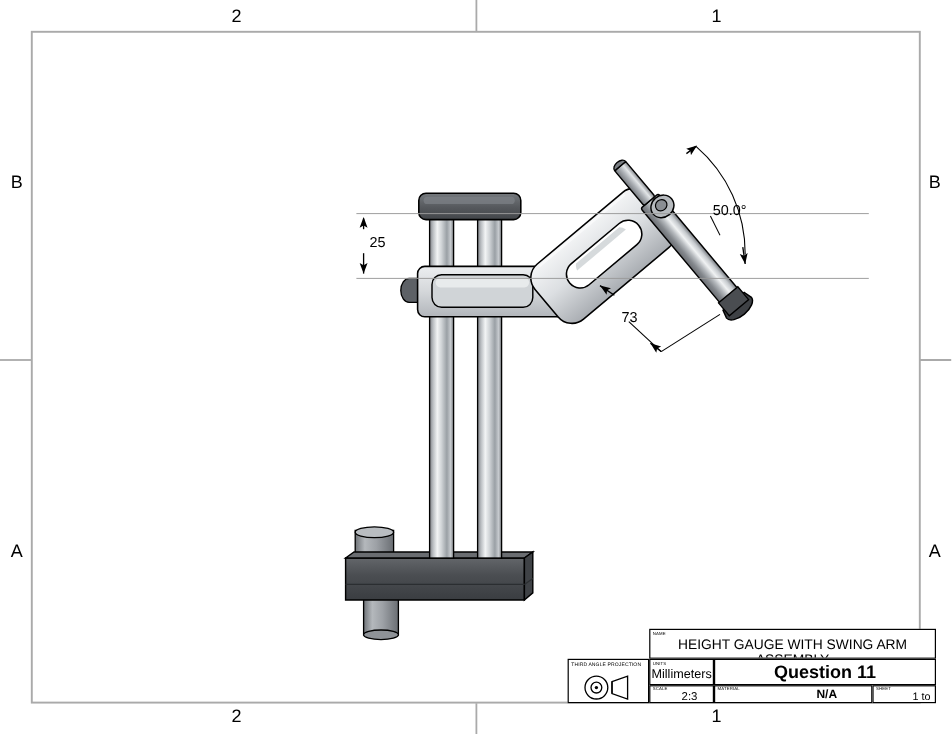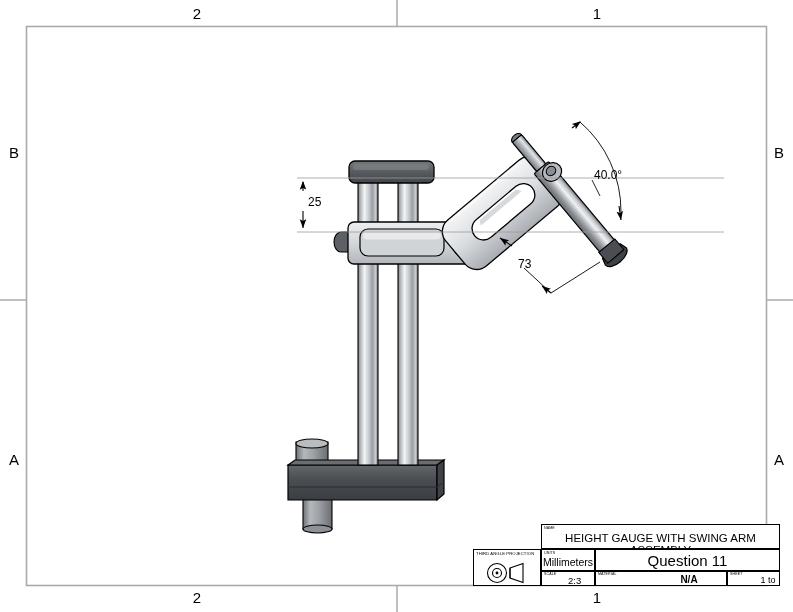--- a/index.html
+++ b/index.html
@@ -268,21 +268,21 @@
   <div class="zone-label" style="left:187px; top:6px; width:20px;">2</div>
   <div class="zone-label" style="left:587px; top:6px; width:20px;">1</div>
   <div class="zone-label" style="left:187px; top:590px; width:20px;">2</div>
   <div class="zone-label" style="left:587px; top:590px; width:20px;">1</div>
   <div class="zone-label" style="left:5px; top:145px; width:18px;">B</div>
   <div class="zone-label" style="left:5px; top:452px; width:18px;">A</div>
   <div class="zone-label" style="left:770px; top:145px; width:18px;">B</div>
   <div class="zone-label" style="left:770px; top:452px; width:18px;">A</div>
 
   <div class="dim-text" style="left:308px; top:195px;">25</div>
-  <div class="dim-text" style="left:594px; top:168px;">40.0°</div>
+  <div class="dim-text" style="left:594px; top:168px;">50.0°</div>
   <div class="dim-text" style="left:518px; top:257px;">73</div>
 
   <div id="title-block">
 
     <div class="tb-cell" style="left:0px; top:25px; width:68px; height:37px;">
       <div class="tb-tag" style="top:1px; font-size:4.2px;">THIRD ANGLE PROJECTION</div>
       <svg width="68" height="26" viewBox="0 0 68 26" style="position:absolute; left:0; top:10px;">
         <circle cx="23" cy="13" r="9.5" fill="none" stroke="#000" stroke-width="1.1"></circle>
         <circle cx="23" cy="13" r="4.5" fill="none" stroke="#000" stroke-width="1.1"></circle>
         <circle cx="23" cy="13" r="1.4" fill="#000"></circle>
@@ -294,21 +294,21 @@
     <div class="tb-cell" style="left:68px; top:0px; width:239px; height:25px;">
       <div class="tb-tag" style="top:1px;">NAME</div>
       <div class="tb-val" style="top:7px; font-size:11.5px;">HEIGHT GAUGE WITH SWING ARM ASSEMBLY</div>
     </div>
 
     <div class="tb-cell" style="left:68px; top:25px; width:54px; height:22px;">
       <div class="tb-tag" style="top:1px;">UNITS</div>
       <div class="tb-val" style="top:6px; font-size:10.5px;">Millimeters</div>
     </div>
 
-    <div class="tb-cell" style="left:122px; top:25px; width:185px; height:22px;">
+    <div class="tb-cell" style="left:122px; top:25px; width:185px; height:22px;font-weight:bold;">
       <div class="tb-val" style="top:2px; font-size:15px;">Question 11</div>
     </div>
 
     <div class="tb-cell" style="left:68px; top:47px; width:54px; height:15px;">
       <div class="tb-tag" style="top:0px;">SCALE</div>
       <div class="tb-val left-ind" style="top:3px; font-size:9.5px; left:12px;">2:3</div>
     </div>
 
     <div class="tb-cell" style="left:122px; top:47px; width:132px; height:15px;padding-left:28px;">
       <div class="tb-tag" style="top:0px;">MATERIAL</div>

